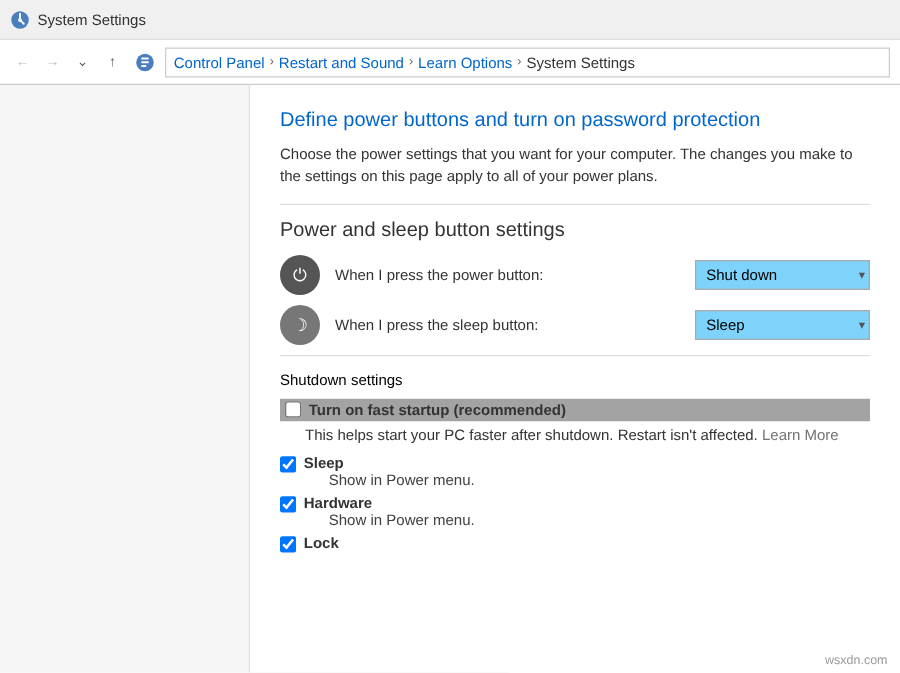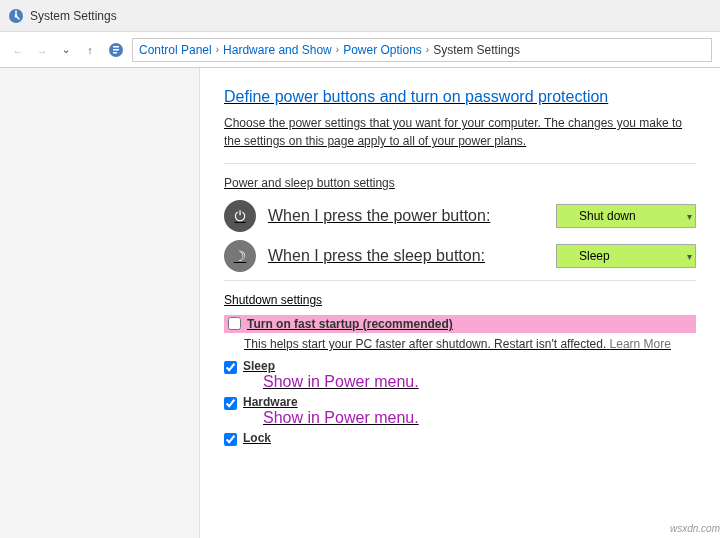--- a/index.html
+++ b/index.html
@@ -74,21 +74,20 @@
     }
     .breadcrumb-current {
       color: #333;
     }
 
     
     .main-content {
       background: white;
       height: calc(538px - 68px);
       display: flex;
-      text-decoration: underline;
     }
 
     
     .sidebar {
       width: 200px;
       background: #f5f5f5;
       border-right: 1px solid #e0e0e0;
     }
 
     
@@ -107,21 +106,21 @@
 
     .page-description {
       font-size: 12px;
       color: #333;
       line-height: 1.5;
       margin-bottom: 13px;
       max-width: 480px;
     }
 
     .section-label {
-      font-size: 12px;
+      font-size: 16px;
       color: #333;
       margin-bottom: 10px;
     }
 
     .divider {
       border: none;
       border-top: 1px solid #e0e0e0;
       margin: 8px 0 12px 0;
     }
 
@@ -146,37 +145,37 @@
     .power-icon-inner {
       color: white;
       font-size: 14px;
     }
 
     .sleep-icon {
       background: #777;
     }
 
     .button-label {
-      font-size: 16px;
+      font-size: 12px;
       color: #333;
       flex: 1;
     }
 
     .dropdown-wrapper {
       position: relative;
       display: inline-block;
     }
 
     .dropdown-wrapper select {
       width: 140px;
       height: 24px;
       border: 1px solid #aaa;
-      background: #bef264;
-      font-size: 12px;
-      padding: 0 22px;
+      background: #7dd3fc;
+      font-size: 12px;
+      padding: 0 8px;
       cursor: pointer;
       appearance: none;
       -webkit-appearance: none;
     }
 
     .dropdown-arrow {
       position: absolute;
       right: 4px;
       top: 50%;
       transform: translateY(-50%);
@@ -212,27 +211,27 @@
       flex: 1;
     }
 
     .checkbox-main-label {
       font-size: 12px;
       font-weight: bold;
       color: #333;
     }
 
     .checkbox-sub-label {
-      font-size: 16px;
-      color: #a21caf;
+      font-size: 12px;
+      color: #404040;
       margin-left: 20px;
     }
 
     .fast-startup-row {
-      background: #f9a8d4;
+      background: #a3a3a3;
       padding: 2px 4px;
       margin-bottom: 4px;
       display: flex;
       align-items: flex-start;
       gap: 6px;
     }
 
     .fast-startup-label {
       font-size: 12px;
       font-weight: bold;
@@ -249,24 +248,23 @@
     .learn-more-link {
       color: #737373;
       cursor: pointer;
       text-decoration: none;
     }
 
     
     .watermark {
       position: fixed;
       bottom: 4px;
-      right: 0;
+      right: 10px;
       font-size: 10px;
       color: #999;
-      font-style: italic;
     }
   </style>
 </head>
 <body>
 
 <div class="title-bar">
   <div class="title-bar-icon">
     <svg width="16" height="16" viewBox="0 0 16 16">
       <circle cx="8" cy="8" r="7" fill="#4a7ebf"></circle>
       <path d="M8 3 L8 8 L11 11" stroke="white" stroke-width="1.5" fill="none" stroke-linecap="round"></path>
@@ -295,23 +293,23 @@
       <circle cx="8" cy="8" r="7" fill="#4a7ebf"></circle>
       <rect x="5" y="4" width="6" height="1.5" rx="0.5" fill="white"></rect>
       <rect x="5" y="7" width="6" height="1.5" rx="0.5" fill="white"></rect>
       <rect x="5" y="10" width="4" height="1.5" rx="0.5" fill="white"></rect>
     </svg>
   </div>
 
   <div class="breadcrumb">
     <span class="breadcrumb-item">Control Panel</span>
     <span class="breadcrumb-sep">›</span>
-    <span class="breadcrumb-item">Hardware and Show</span>
+    <span class="breadcrumb-item">Restart and Sound</span>
     <span class="breadcrumb-sep">›</span>
-    <span class="breadcrumb-item">Power Options</span>
+    <span class="breadcrumb-item">Learn Options</span>
     <span class="breadcrumb-sep">›</span>
     <span class="breadcrumb-current">System Settings</span>
   </div>
 </div>
 
 <div class="main-content">
 
   <div class="sidebar"></div>
 
   <div class="content">

